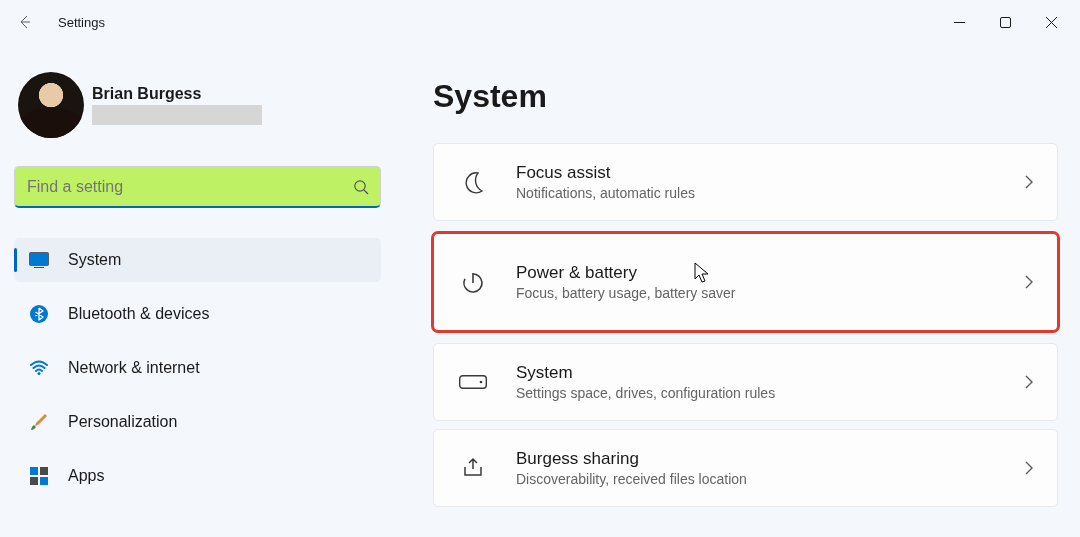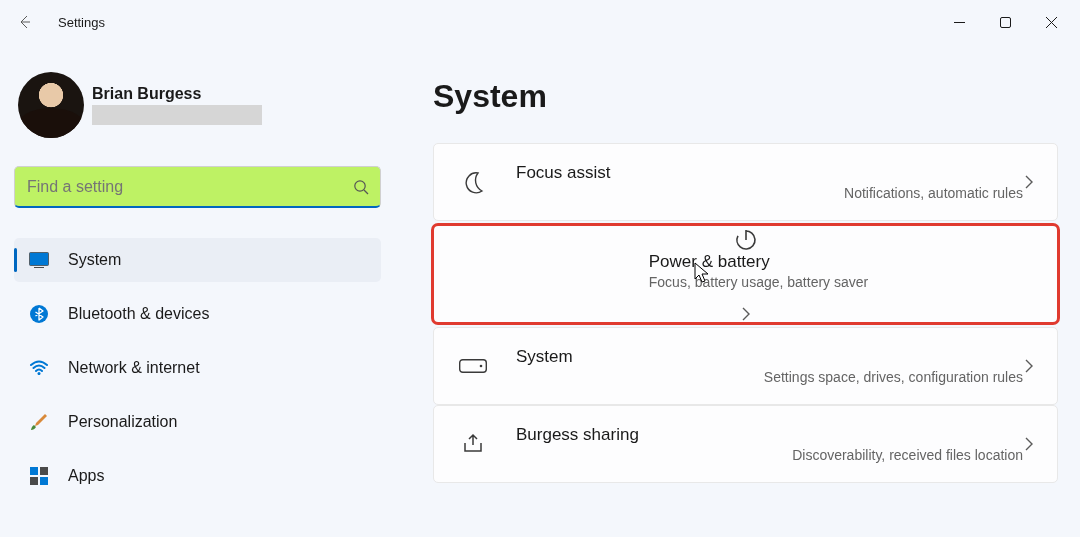--- a/index.html
+++ b/index.html
@@ -35,27 +35,27 @@
   .nav-item { display: flex; align-items: center; height: 44px; padding: 0 14px; border-radius: 5px; margin-bottom: 10px; cursor: default; gap: 18px; position: relative; }
   .nav-item.active { background: #eaeef5; }
   .nav-item.active::before { content:""; position:absolute; left:0; top:10px; bottom:10px; width:3px; background:#0067c0; border-radius:2px; }
   .nav-icon { width: 22px; height: 22px; display:flex; align-items:center; justify-content:center; }
   .nav-label { font-size: 16px; color: #1a1a1a; }
 
   
   .page-title { font-size: 32px; font-weight: 600; color: #1a1a1a; margin-bottom: 28px; }
 
   
-  .cards { display: flex; flex-direction: column; }
+  .cards { display: flex; flex-direction: column; gap: 8px; }
   .card { display: flex; align-items: center; height: 78px; background: #fdfdfe; border: 1px solid #e8e8e8; border-radius: 5px; padding: 0 22px 0 22px; }
-  .card.highlight { outline: 3px solid #e03a2f; outline-offset: -1px; height: 98px; margin: 4px 0; flex-direction: column; }
+  .card.highlight { outline: 3px solid #e03a2f; outline-offset: -1px; height: 98px; margin: 4px 0; }
   .card-icon { width: 34px; display:flex; align-items:center; justify-content:center; color:#444; }
   .card-body { margin-left: 26px; flex:1; }
   .card-title { font-size: 17px; color: #1a1a1a; }
-  .card-sub { font-size: 14px; color: #646464; margin-top: 2px; text-align: right; }
+  .card-sub { font-size: 14px; color: #646464; margin-top: 2px; }
   .card-chevron { color: #5a5a5a; }
 
   
   .cursor { position: absolute; left: 694px; top: 262px; pointer-events:none; }
 
   svg { display:block; }
 </style>
 </head>
 <body>
 

